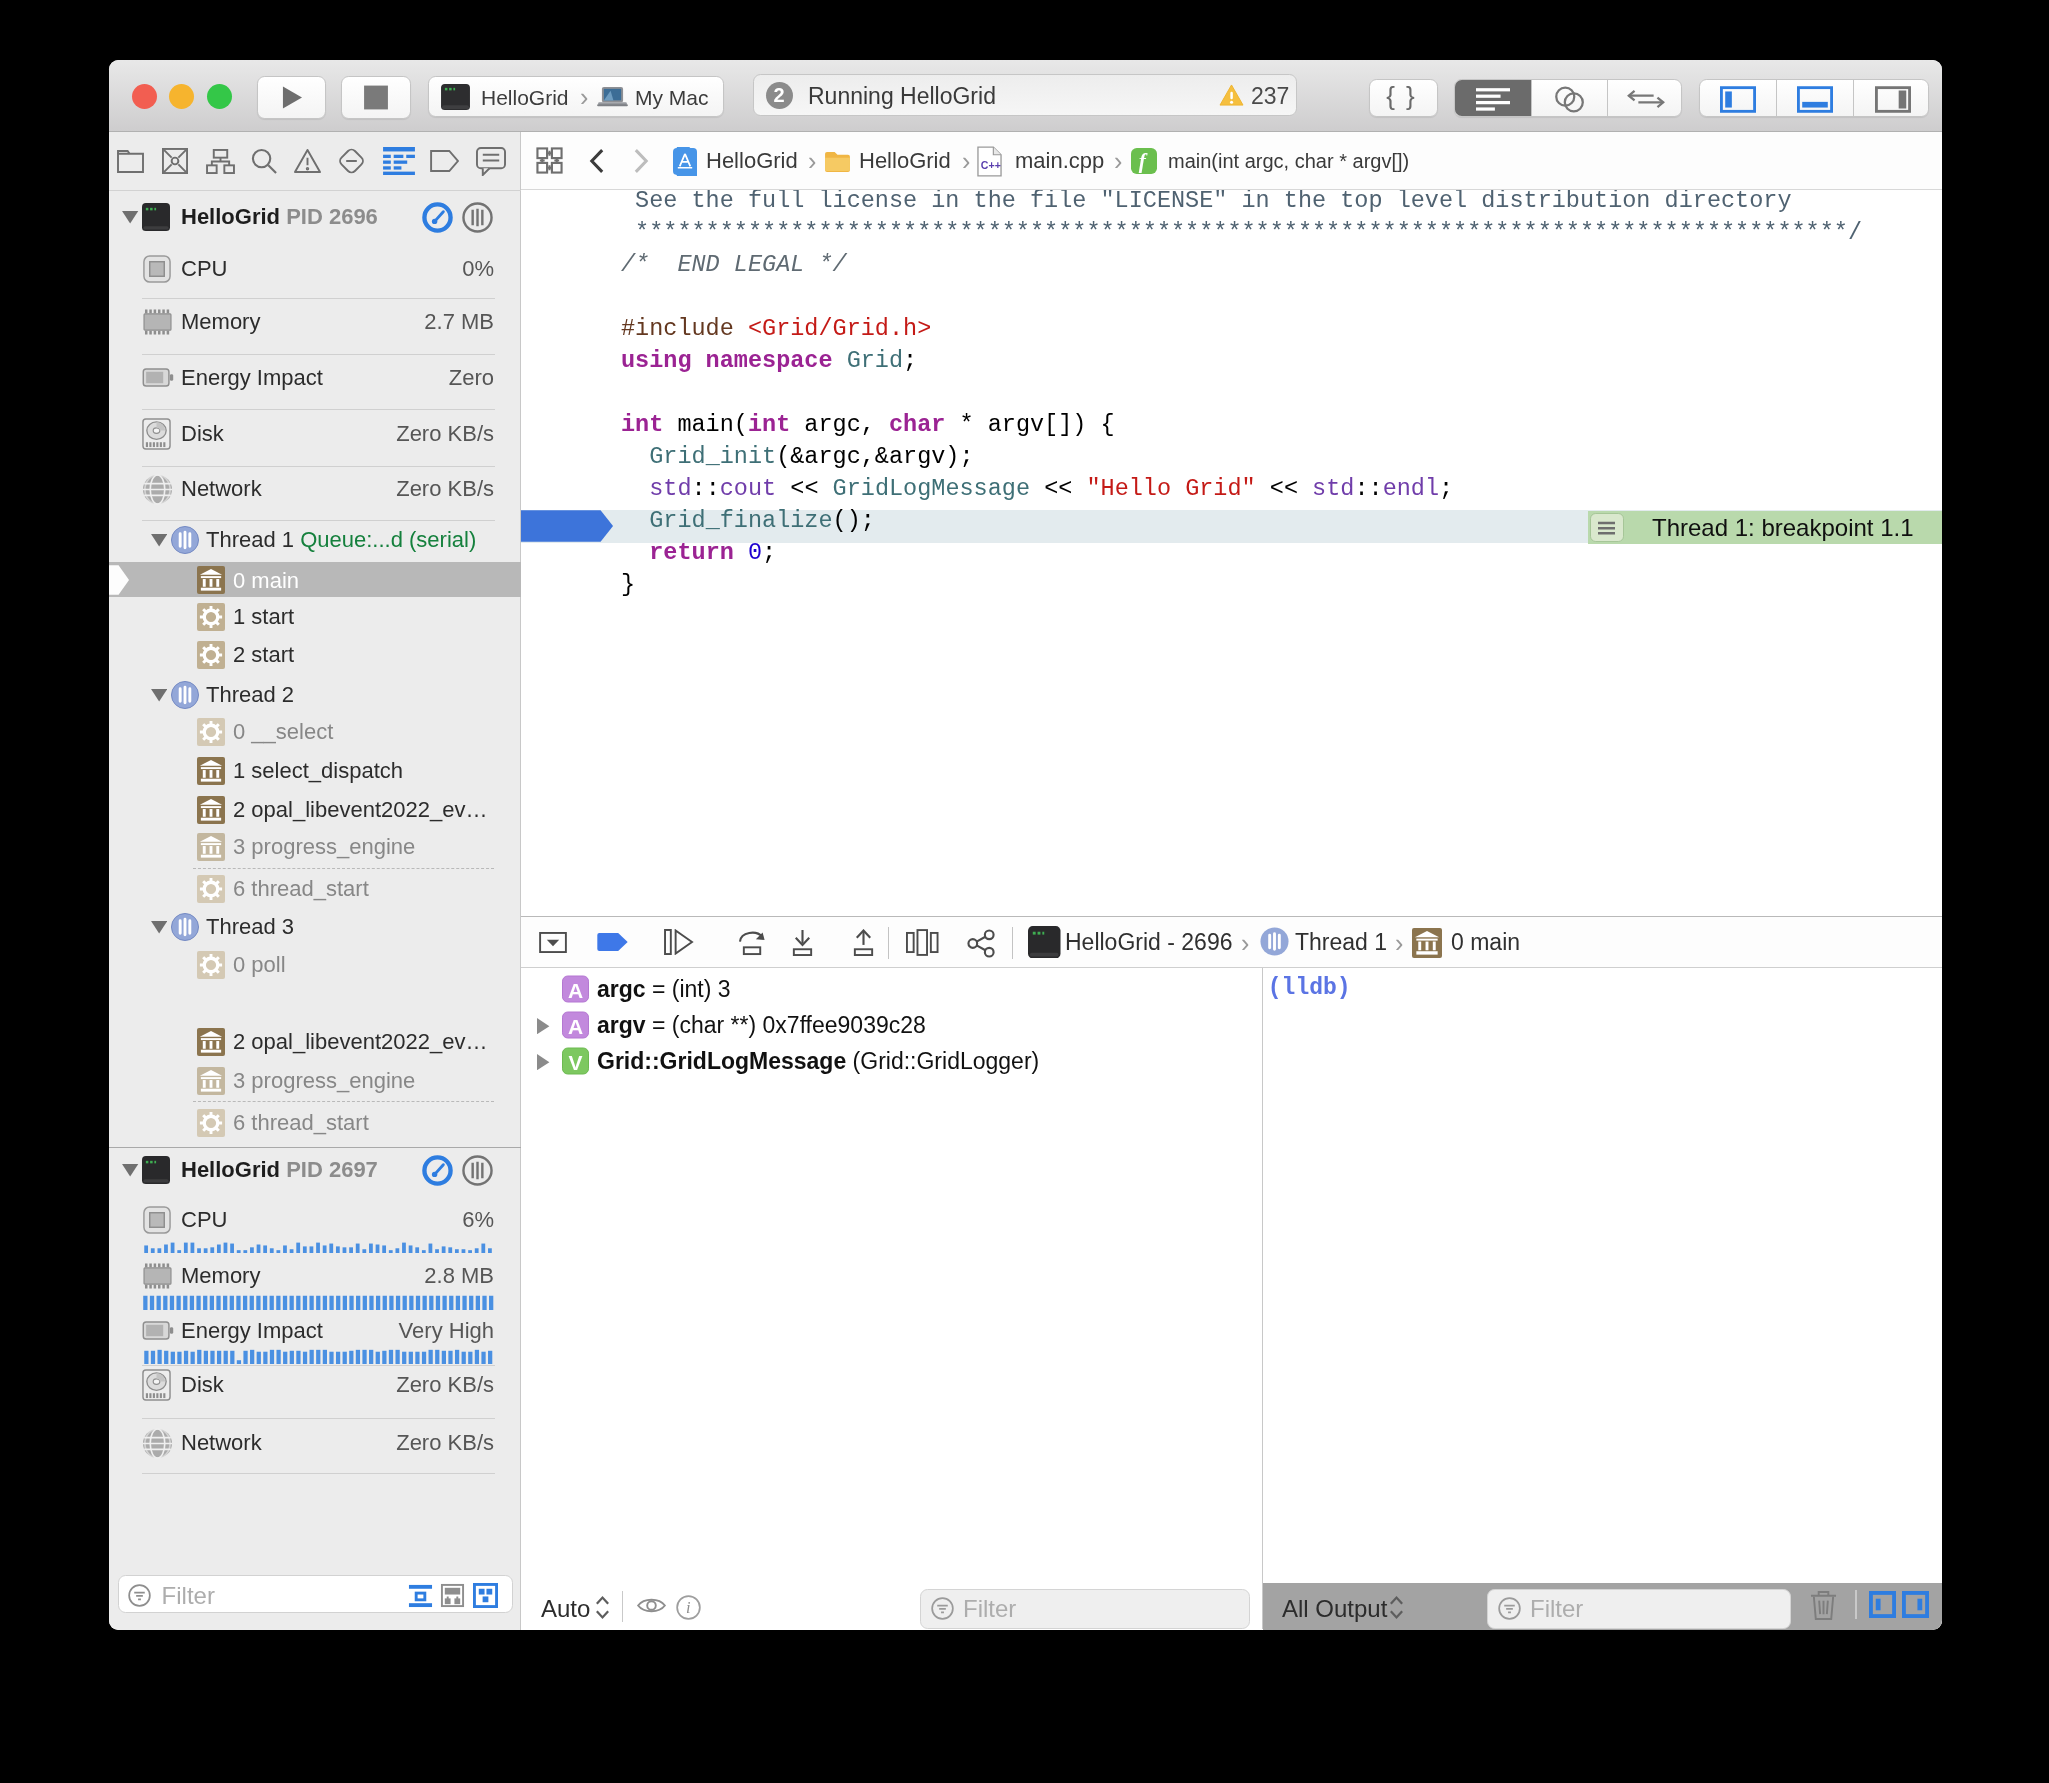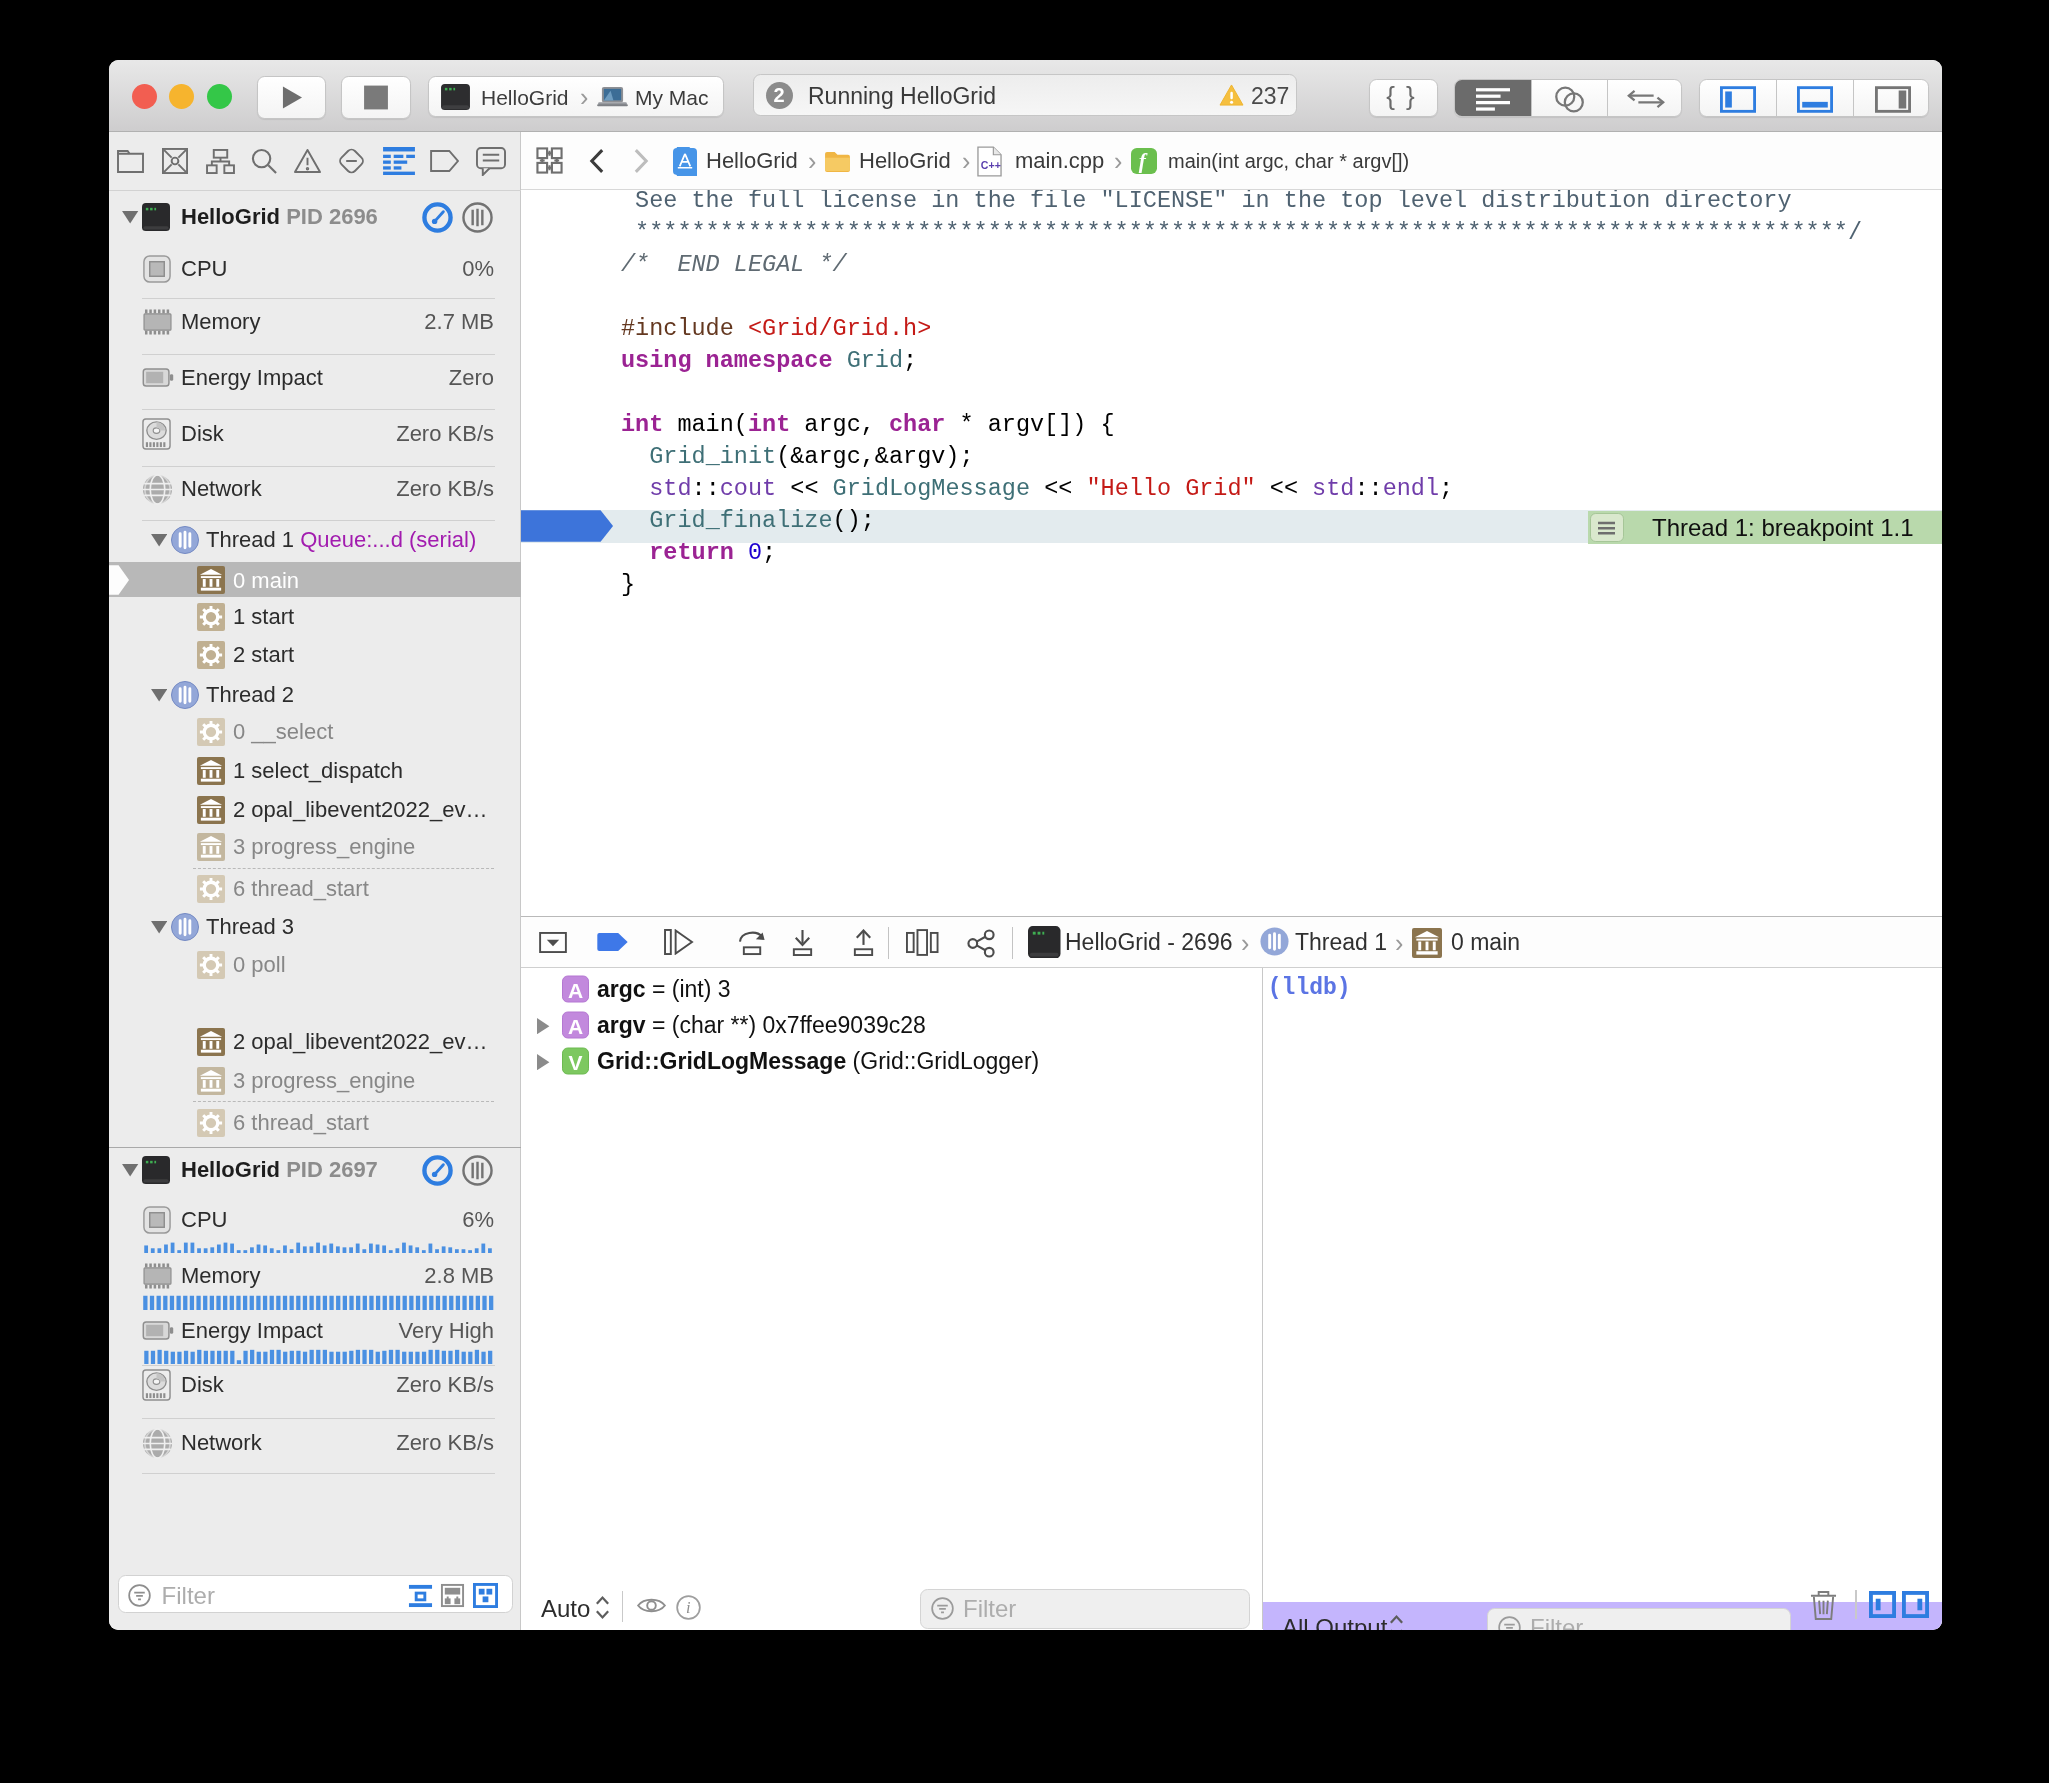--- a/index.html
+++ b/index.html
@@ -315,21 +315,21 @@
     <div class="srow" style="top:390px;">
       <svg class="abs" style="left:42px;top:12.4px;" width="16.3" height="12.4" viewBox="0 0 17 13">
           <polygon points="0,0 17,0 8.5,13" fill="#6f6f6f"></polygon>
         </svg>
       <svg class="abs" style="left:62px;top:3.8px;" width="28" height="28" viewBox="0 0 29 29">
           <circle cx="14.5" cy="14.5" r="14" fill="#93a7d8" stroke="#7288c2" stroke-width="1"></circle>
           <g stroke="#fff" stroke-width="3" stroke-linecap="round">
             <path d="M9.5 8 L9.5 21 M14.5 6.5 L14.5 22.5 M19.5 8 L19.5 21"></path>
           </g>
         </svg>
-      <span class="lab" style="left:97px;">Thread 1 <span style="color:#a21caf;">Queue:...d (serial)</span></span>
+      <span class="lab" style="left:97px;">Thread 1 <span style="color:#15803d;">Queue:...d (serial)</span></span>
     </div>
     <div class="abs" style="left:0;top:430px;width:412px;height:35px;background:#b8b8b8;">
       <svg class="abs" style="left:0;top:2.9px;" width="21" height="30" viewBox="0 0 22 31">
           <path d="M0 0 L10 0 L21 15.5 L10 31 L0 31 Z" fill="#fdfdfd"></path>
         </svg>
       <svg class="abs" style="left:88px;top:3.8px;" width="28" height="28" viewBox="0 0 29 29">
           <rect width="29" height="29" rx="2" fill="#8b744e"></rect>
           <g fill="#fff">
             <polygon points="14.5,3 26,9 3,9"></polygon>
             <rect x="4" y="10.5" width="21" height="2"></rect>
@@ -1000,21 +1000,21 @@
               <path d="M6.5 9 L17.5 9 M8.5 12.5 L15.5 12.5 M10.5 16 L13.5 16"></path>
             </g>
           </svg>
         <span class="abs ph" style="left:42px;top:5.7px;">Filter</span>
       </div>
     </div>
   </div>
   <div id="console">
     <span class="abs" style="left:4.8px;top:6.7px;font-family:'Liberation Mono',monospace;font-size:23px;font-weight:bold;color:#5b74e4;">(lldb)&nbsp;</span>
 
-    <div class="abs" style="left:0;top:634px;width:681px;height:47px;background:#c4b5fd;">
+    <div class="abs" style="left:0;top:615px;width:681px;height:47px;background:#a3a3a3;">
       <span class="abs" style="left:19px;top:11.5px;font-size:24px;color:#2c2c2c;">All Output</span>
       <svg class="abs" style="left:125px;top:11.5px;" width="17" height="25" viewBox="0 0 18 26">
           <g fill="none" stroke="#5d5d5d" stroke-width="2.4">
             <path d="M3 9 L9 2.5 L15 9"></path>
             <path d="M3 17 L9 23.5 L15 17"></path>
           </g>
         </svg>
       <div class="field" style="left:224px;top:5.7px;width:304px;height:40px;background:#efefef;border:1px solid #d4d4d4;">
         <svg class="abs" style="left:9.6px;top:7.6px;" width="23" height="23" viewBox="0 0 24 24">
             <circle cx="12" cy="12" r="10.8" fill="none" stroke="#9b9b9b" stroke-width="1.8"></circle>

